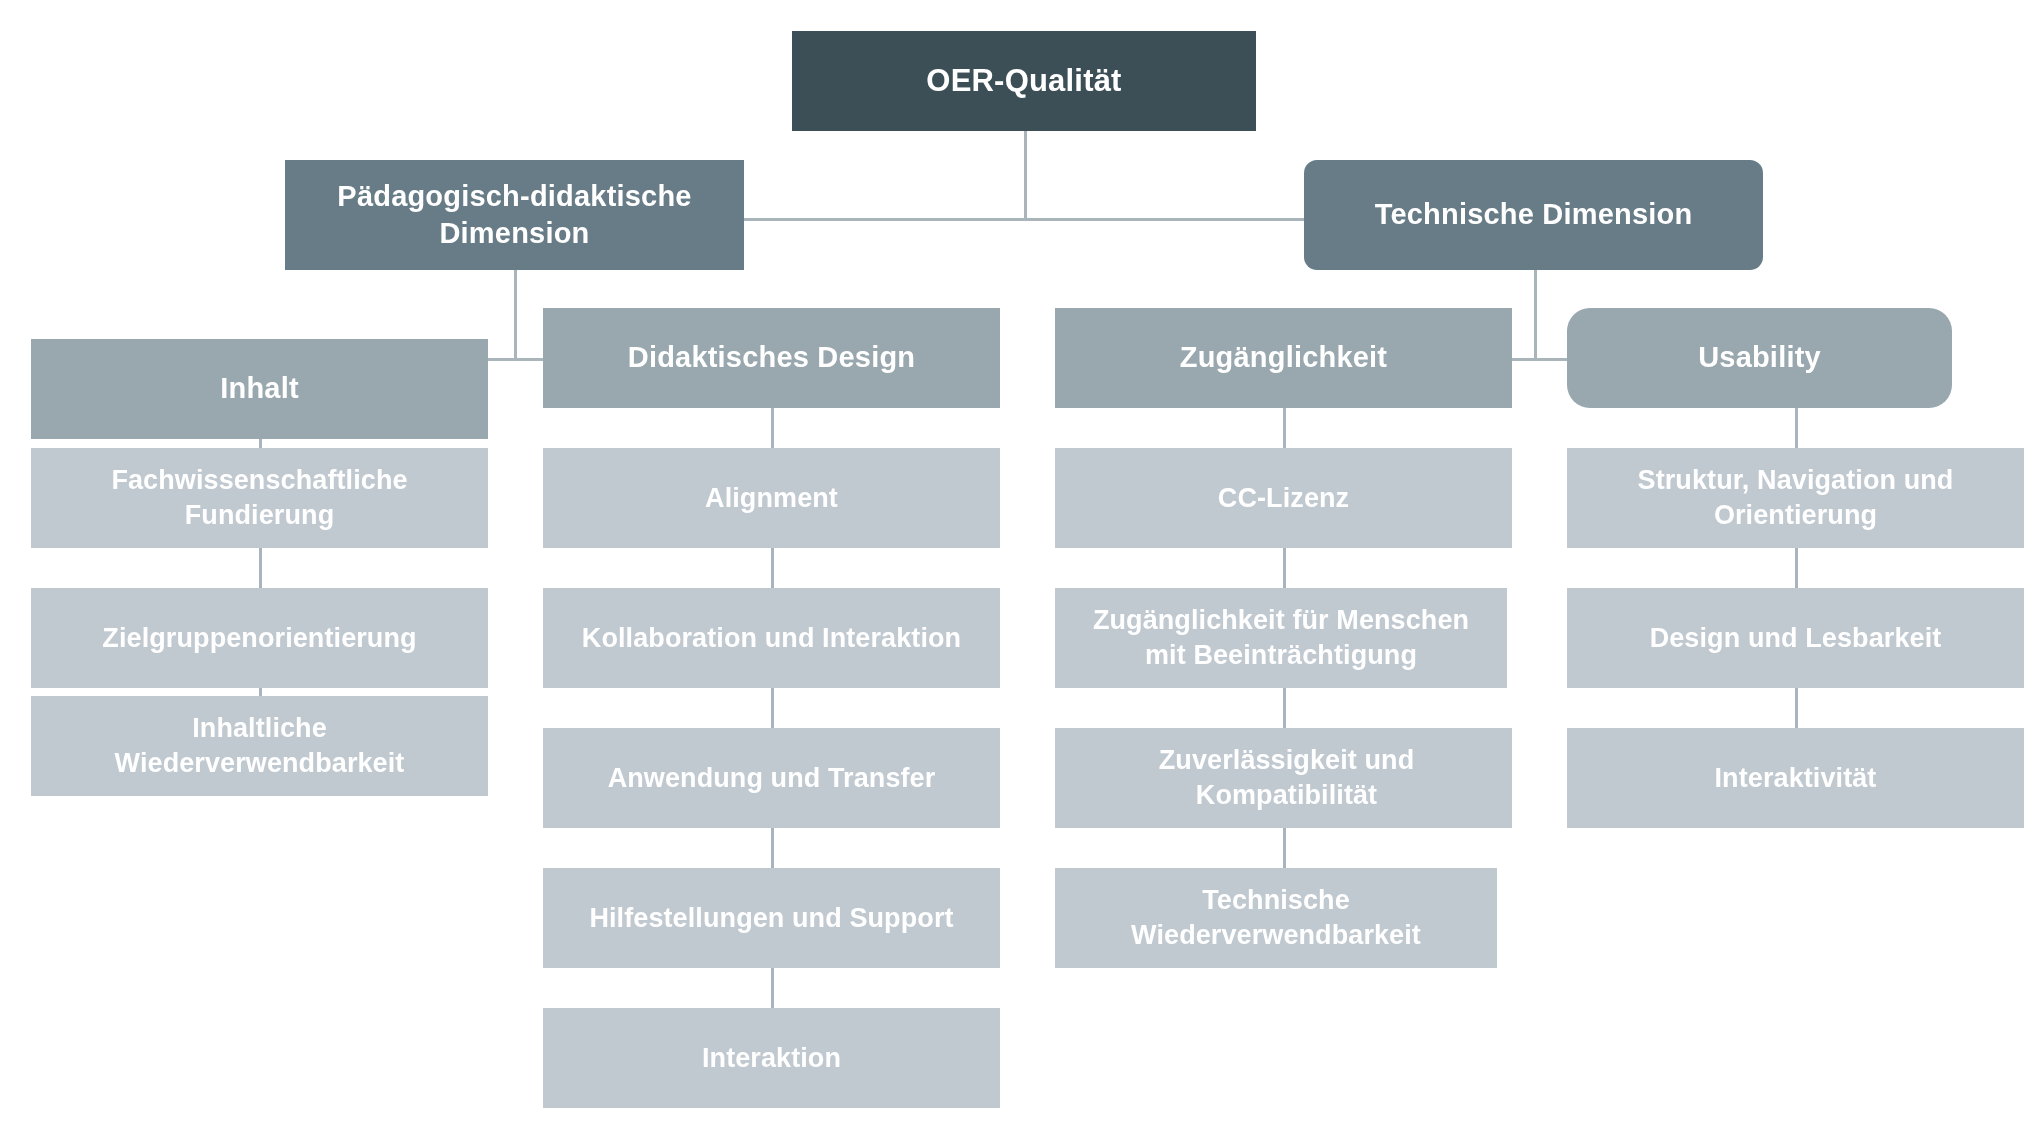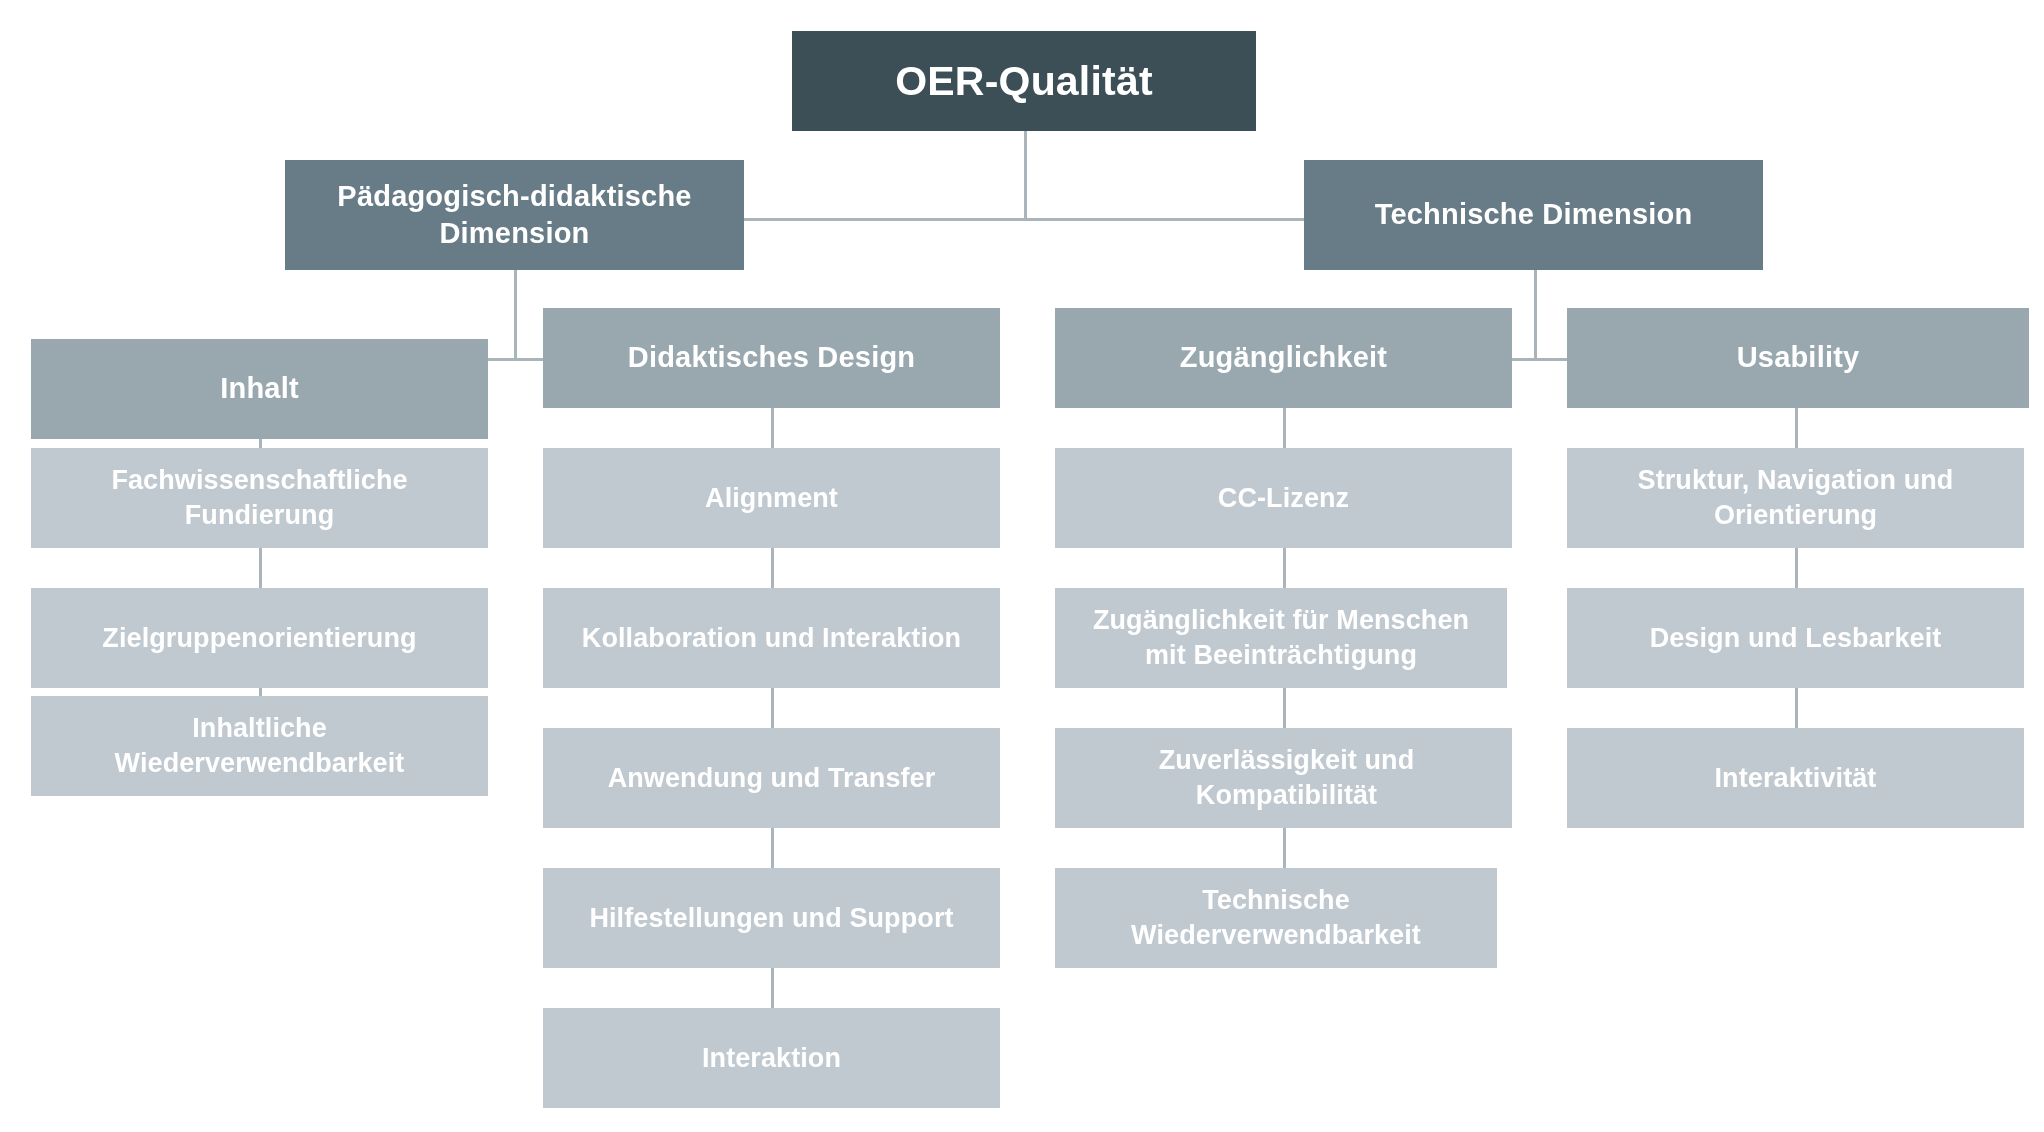--- a/index.html
+++ b/index.html
@@ -26,21 +26,21 @@
     justify-content: center;
     text-align: center;
     color: #ffffff;
     font-weight: bold;
     line-height: 1.28;
     padding: 4px 14px;
     z-index: 2;
   }
   .lvl1 {
     background: #3d4f56;
-    font-size: 41px;
+    font-size: 31px;
     letter-spacing: 0.2px;
   }
   .lvl2 {
     background: #677c86;
     font-size: 29px;
     letter-spacing: 0.2px;
   }
   .lvl3 {
     background: #99a7ae;
     font-size: 29px;
@@ -91,26 +91,26 @@
   <div class="conn conn-v" style="left:1283px; top:688px; height:40px;"></div>
   <div class="conn conn-v" style="left:1283px; top:828px; height:40px;"></div>
 
   <div class="conn conn-v" style="left:1795px; top:408px; height:40px;"></div>
   <div class="conn conn-v" style="left:1795px; top:548px; height:40px;"></div>
   <div class="conn conn-v" style="left:1795px; top:688px; height:40px;"></div>
 
   <div class="node lvl1" style="left:792px; top:31px; width:464px; height:100px;">OER-Qualität</div>
 
   <div class="node lvl2" style="left:285px; top:160px; width:459px; height:110px;">Pädagogisch-didaktische Dimension</div>
-  <div class="node lvl2" style="left:1304px; top:160px; width:459px; height:110px;">Technische Dimension</div>
+  <div class="node lvl2" style="left:1304px; top:160px; width:459px; height:110px;border-radius:13px;">Technische Dimension</div>
 
   <div class="node lvl3" style="left:31px; top:308px; width:457px; height:100px;margin-top:31px;">Inhalt</div>
   <div class="node lvl3" style="left:543px; top:308px; width:457px; height:100px;">Didaktisches Design</div>
   <div class="node lvl3" style="left:1055px; top:308px; width:457px; height:100px;">Zugänglichkeit</div>
-  <div class="node lvl3" style="left:1567px; top:308px; width:462px; height:100px;">Usability</div>
+  <div class="node lvl3" style="left:1567px; top:308px; width:385px; height:100px;border-radius:23px;">Usability</div>
 
   <div class="node lvl4" style="left:31px; top:448px; width:457px; height:100px;">Fachwissenschaftliche Fundierung</div>
   <div class="node lvl4" style="left:31px; top:588px; width:457px; height:100px;">Zielgruppenorientierung</div>
   <div class="node lvl4" style="left:31px; top:696px; width:457px; height:100px;">Inhaltliche Wiederverwendbarkeit</div>
 
   <div class="node lvl4" style="left:543px; top:588px; width:457px; height:100px;">Kollaboration und Interaktion</div>
   <div class="node lvl4" style="left:543px; top:448px; width:457px; height:100px;">Alignment</div>
   <div class="node lvl4" style="left:543px; top:728px; width:457px; height:100px;">Anwendung und Transfer</div>
   <div class="node lvl4" style="left:543px; top:868px; width:457px; height:100px;">Hilfestellungen und Support</div>
   <div class="node lvl4" style="left:543px; top:1008px; width:457px; height:100px;">Interaktion</div>

